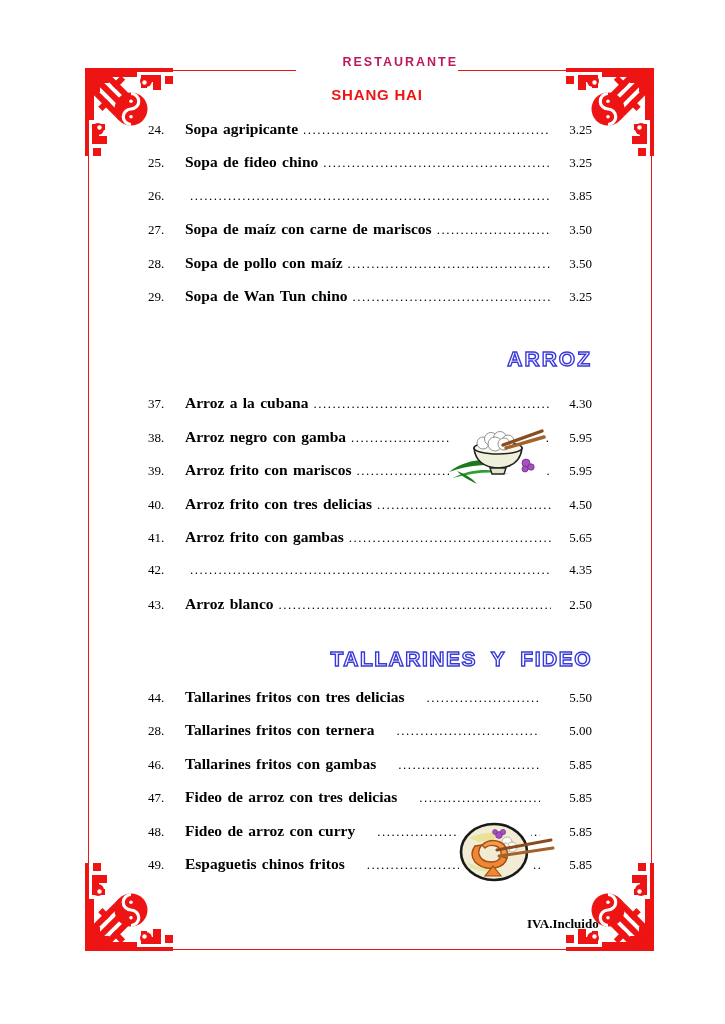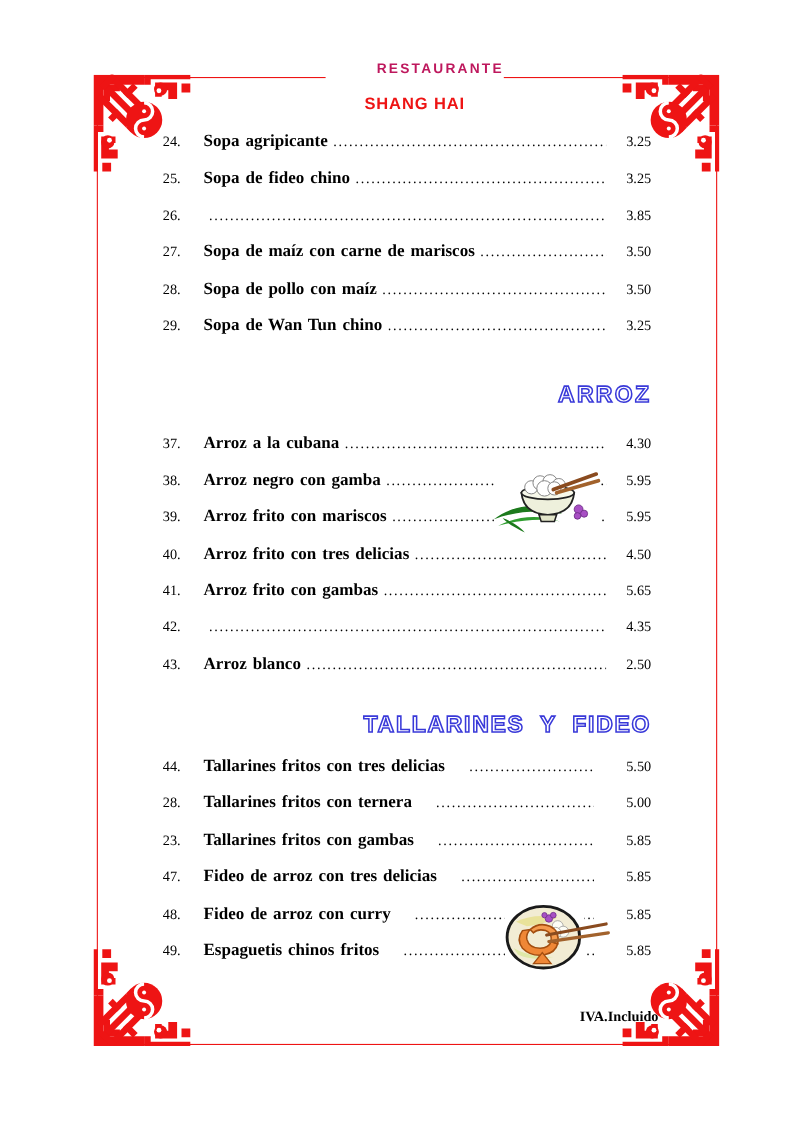--- a/index.html
+++ b/index.html
@@ -244,21 +244,21 @@
     <span class="dots"></span>
     <span class="price">5.50</span>
   </div>
         <div class="row">
     <span class="num">28.</span>
     <span class="name">Tallarines fritos con ternera</span>
     <span class="dots"></span>
     <span class="price">5.00</span>
   </div>
         <div class="row">
-    <span class="num">23.</span>
+    <span class="num">46.</span>
     <span class="name">Tallarines fritos con gambas</span>
     <span class="dots"></span>
     <span class="price">5.85</span>
   </div>
         <div class="row">
     <span class="num">47.</span>
     <span class="name">Fideo de arroz con tres delicias</span>
     <span class="dots"></span>
     <span class="price">5.85</span>
   </div>

